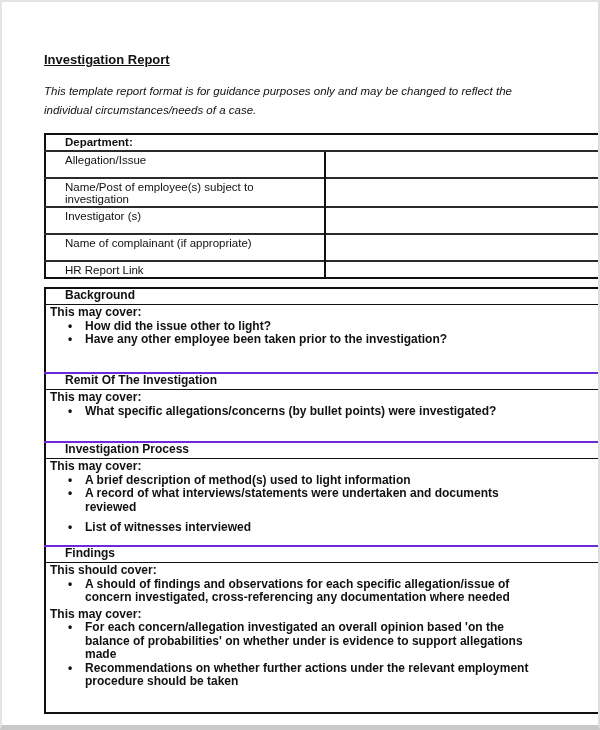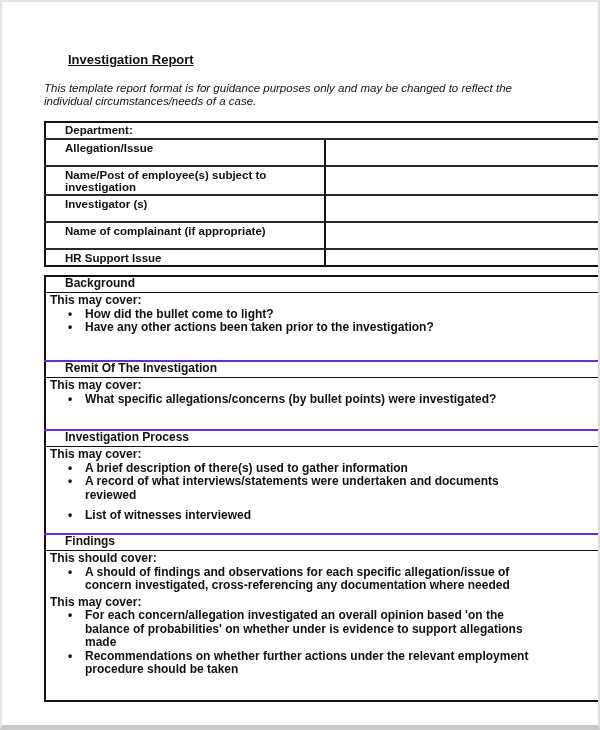--- a/index.html
+++ b/index.html
@@ -19,26 +19,26 @@
     border-right: 2px solid #dedede;
     border-bottom: 5px solid #c9c9c9;
     padding: 50px 38px 0 42px;
     overflow: hidden;
     background: #ffffff;
   }
   .doc-title {
     font-size: 13px;
     font-weight: bold;
     text-decoration: underline;
-    margin: 0 0 15px 24px;
+    margin: 0 0 15px 0;
   }
   .intro {
     font-style: italic;
     font-size: 11.5px;
-    line-height: 13px;
+    line-height: 19px;
     margin: 0 0 13px 0;
     max-width: 486px;
   }
   table {
     border-collapse: collapse;
     width: 562px;
     table-layout: fixed;
   }
   .info-table {
     border: 2px solid #111111;
@@ -54,21 +54,21 @@
     height: 13px;
     border-bottom: 1px solid #111111;
   }
   .field-row td {
     border-top: 2px solid #2a2a2a;
     height: 22px;
     padding-top: 2px;
   }
   .field-row .label-cell {
     width: 174px;
-    font-weight: bold;
+    font-weight: normal;
     padding-left: 19px;
     padding-right: 6px;
   }
   .field-row .value-cell {
     border-left: 2px solid #111111;
   }
   .info-table tr:last-child td {
     height: 11px;
   }
   .sections-table {
@@ -136,42 +136,42 @@
   </tr>
         <tr class="field-row">
     <td class="label-cell">Investigator (s)</td>
     <td class="value-cell"></td>
   </tr>
         <tr class="field-row">
     <td class="label-cell">Name of complainant (if appropriate)</td>
     <td class="value-cell"></td>
   </tr>
         <tr class="field-row">
-    <td class="label-cell">HR Support Issue</td>
+    <td class="label-cell">HR Report Link</td>
     <td class="value-cell"></td>
   </tr>
       </tbody>
   </table>
 
   <table class="sections-table">
     <tbody id="sections-tbody">
         <tr class="section-header">
     <td class="heading">Background</td>
   </tr>
         <tr class="section-body">
     <td style="height: 64px;">
       <p class="sec-intro">This may cover:</p>
       <div class="bullets">
               <div class="bullet">
                 <span class="dot">•</span>
-                <span class="txt">How did the bullet come to light?</span>
-              </div>
-              <div class="bullet">
-                <span class="dot">•</span>
-                <span class="txt">Have any other actions been taken prior to the investigation?</span>
+                <span class="txt">How did the issue other to light?</span>
+              </div>
+              <div class="bullet">
+                <span class="dot">•</span>
+                <span class="txt">Have any other employee been taken prior to the investigation?</span>
               </div>
             </div>
     </td>
   </tr>
         <tr class="section-header">
     <td class="heading">Remit Of The Investigation</td>
   </tr>
         <tr class="section-body">
     <td style="height: 48px;">
       <p class="sec-intro">This may cover:</p>
@@ -185,21 +185,21 @@
   </tr>
         <tr class="section-header">
     <td class="heading">Investigation Process</td>
   </tr>
         <tr class="section-body">
     <td style="height: 58px;">
       <p class="sec-intro">This may cover:</p>
       <div class="bullets">
               <div class="bullet">
                 <span class="dot">•</span>
-                <span class="txt">A brief description of there(s) used to gather information</span>
+                <span class="txt">A brief description of method(s) used to light information</span>
               </div>
               <div class="bullet">
                 <span class="dot">•</span>
                 <span class="txt">A record of what interviews/statements were undertaken and documents reviewed</span>
               </div>
             </div>
     </td>
   </tr>
         <tr class="section-body">
     <td style="height: 22px;">

